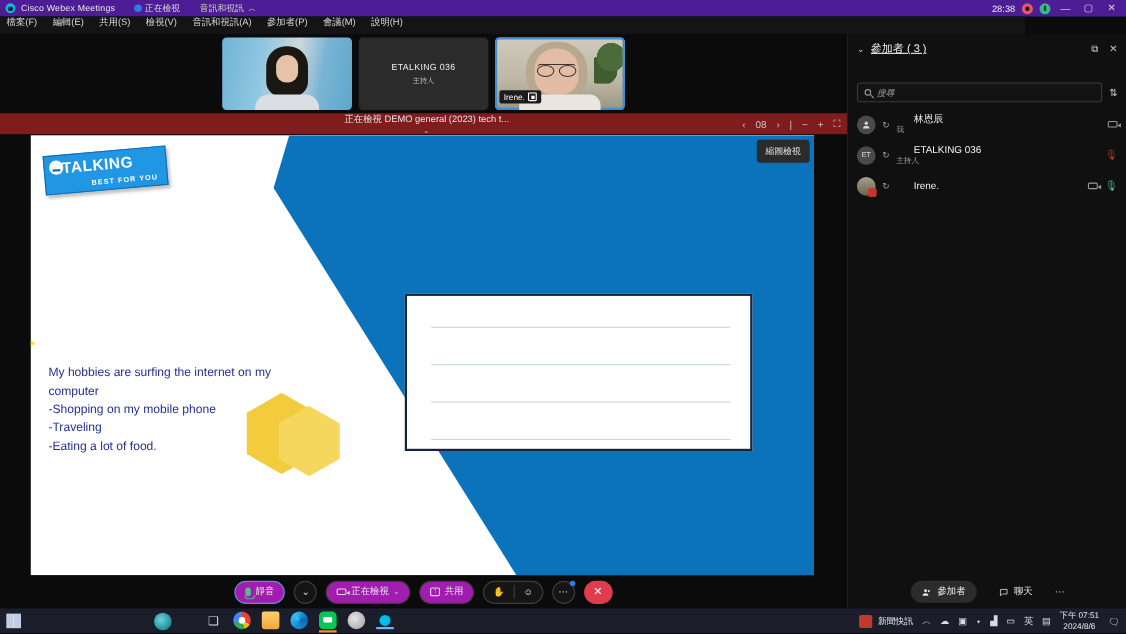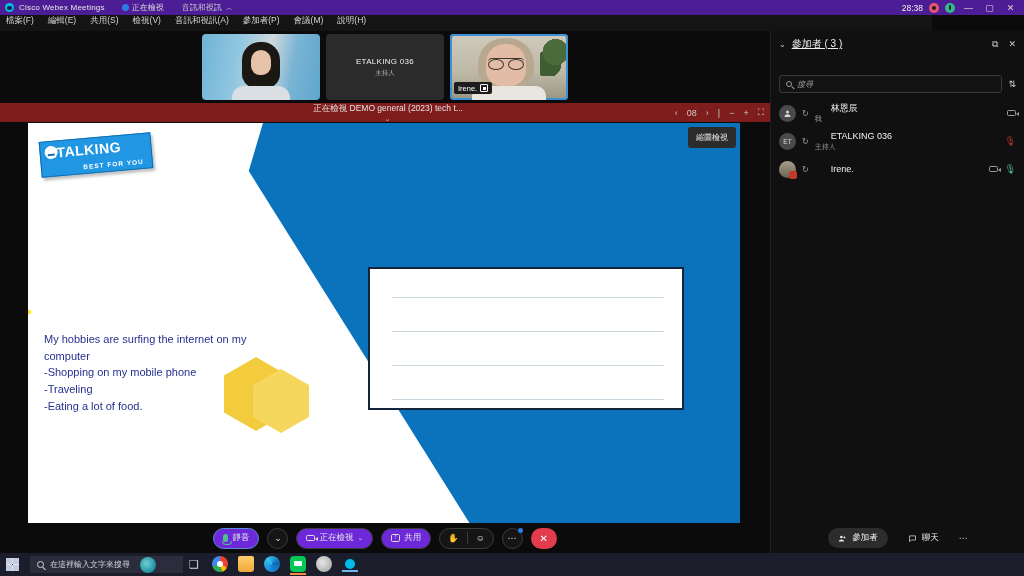--- a/index.html
+++ b/index.html
@@ -116,21 +116,21 @@
   .answer-box { position:absolute; left:340px; top:144px; width:316px; height:143px; background:#fff;
           border:2px solid #13243c; }
   .answer-box .ln { position:absolute; left:22px; width:272px; height:1px; background:#c9d6de; }
   .annot-btn { position:absolute; right:4px; top:4px; background:#2b2b2b; color:#ededed;
           font-size:8px; padding:5px 8px; border-radius:3px; }
 
   
   .botbar { position:absolute; left:0; top:523px; width:770px; height:30px; background:#0b0b0b;
             display:flex; align-items:center; justify-content:center; gap:8px; }
   .pill { height:21px; border:1px solid #3d3d3d; border-radius:11px; display:flex; align-items:center;
-          gap:4px; padding:0 9px; color:#e9e9e9; font-size:8.5px; background:#6d28d9;font-family:Liberation Serif, serif; }
+          gap:4px; padding:0 9px; color:#e9e9e9; font-size:8.5px; background:#a21caf;font-family:Liberation Serif, serif; }
   .pill.active { border-color:#5b8dd9; }
   .pill .car { font-size:7px; color:#c9c9c9; }
   .split { height:21px; border:1px solid #3d3d3d; border-radius:11px; display:flex; align-items:center;
           background:#151515; }
   .split .seg { padding:0 8px; color:#e9e9e9; font-size:8.5px; }
   .split .div { width:1px; height:12px; background:#3d3d3d; }
   .round { width:21px; height:21px; border-radius:50%; border:1px solid #3d3d3d; background:#151515;
           display:flex; align-items:center; justify-content:center; color:#dcdcdc; font-size:9px;
           position:relative; }
   .round .bdg { position:absolute; right:-1px; top:-1px; width:5px; height:5px; border-radius:50%;
@@ -443,33 +443,48 @@
             <path d="M4 5h16v11H9l-5 4z"></path>
           </svg>
         <span>聊天</span>
       </div>
       <div class="rb-more">⋯</div>
     </div>
   </div>
 
   <div class="taskbar">
     <div class="tb-start"></div>
-    <div class="tb-search">
-      <i class="mag"></i>
-      <span>在這裡輸入文字來搜尋</span>
-    </div>
     <div class="tb-cort"></div>
     <div class="tb-icons">
       <div class="ti taskview">❑</div>
       <div class="ti chrome"></div>
       <div class="ti folder"></div>
       <div class="ti edge"></div>
       <div class="ti line" style="position:relative">
         <span class="tb-underline-orange"></span>
       </div>
       <div class="ti pin"></div>
       <div class="ti webex" style="position:relative">
         <span class="tb-active"></span>
       </div>
     </div>
+    <div class="tb-right2">
+      <div class="news">
+        <div class="sq"></div>
+        <span>新聞快訊</span>
+      </div>
+      <div class="tr-ic">︿</div>
+      <div class="tr-ic">☁</div>
+      <div class="tr-ic">▣</div>
+      <div class="tr-ic">᛭</div>
+      <div class="tr-ic">▟</div>
+      <div class="tr-ic">▭</div>
+      <div class="tr-ic">英</div>
+      <div class="tr-ic">▤</div>
+      <div class="clock">
+        <div>下午 07:51</div>
+        <div>2024/8/6</div>
+      </div>
+      <div class="tr-ic">🗨</div>
+    </div>
   </div>
 
 </div>
 
 </body></html>

